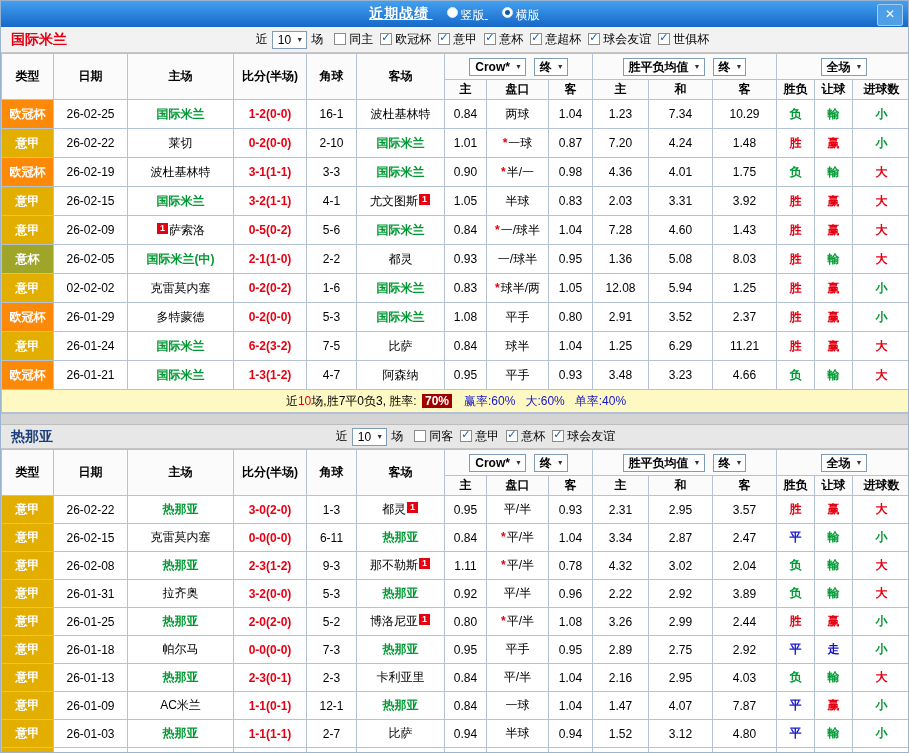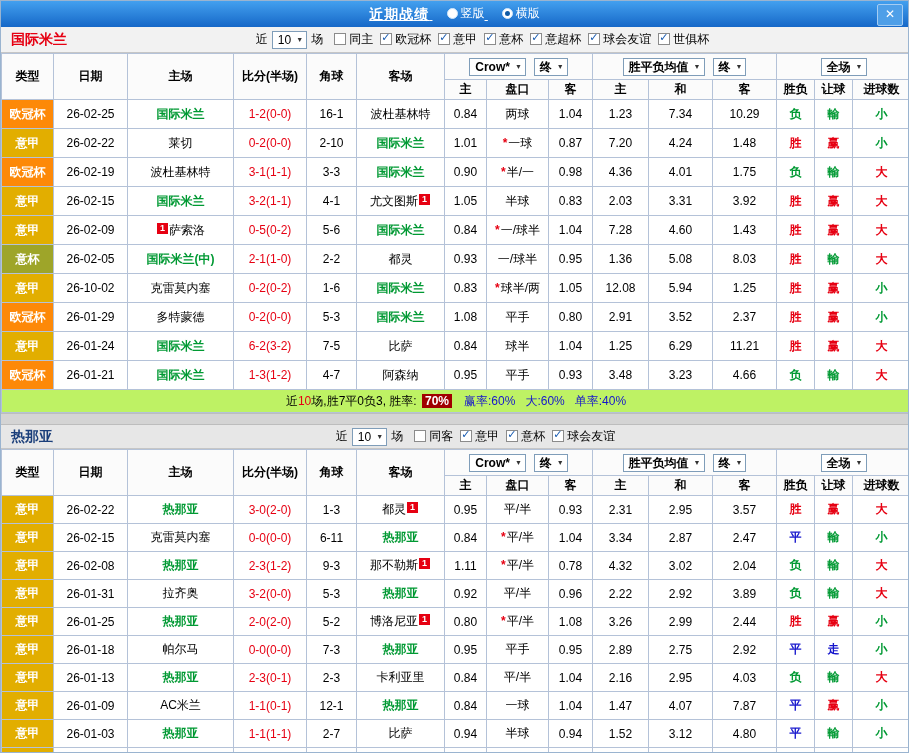--- a/index.html
+++ b/index.html
@@ -4,21 +4,21 @@
 <style>
   html,body{margin:0;padding:0;}
   body{
     width:909px;height:753px;overflow:hidden;background:#fff;
     font-family:"Liberation Sans","DejaVu Sans",sans-serif;font-size:12px;color:#000;
   }
   .app{width:909px;height:753px;overflow:hidden;border:1px solid #9ab4d0;box-sizing:border-box;}
   
   .titlebar{height:26px;background:linear-gradient(#43a0ef,#1668c8);display:flex;align-items:center;justify-content:center;position:relative;color:#fff;text-decoration:underline;}
   .title{font-size:14px;font-weight:bold;letter-spacing:1px;}
-  .radio-wrap{display:inline-flex;align-items:center;margin-left:14px;gap:3px;cursor:pointer;}
+  .radio-wrap{display:inline-flex;margin-left:14px;gap:3px;cursor:pointer;}
   .radio{width:11px;height:11px;border-radius:50%;background:#fff;border:1px solid #cfe6fb;display:inline-block;position:relative;box-sizing:border-box;}
   .radio.sel::after{content:"";position:absolute;left:2px;top:2px;width:5px;height:5px;border-radius:50%;background:#0f5aa5;}
   .radio-label{font-size:12px;color:#fff;}
   .close-btn{position:absolute;right:5px;top:3px;width:24px;height:20px;background:#4e9fe8;border:1px solid #a5cdf3;color:#fff;font-weight:bold;text-align:center;line-height:18px;border-radius:2px;cursor:pointer;}
   
   .filterbar{height:26px;background:#f2f2f2;border-bottom:1px solid #c6c6c6;display:flex;align-items:center;padding:0 10px;box-sizing:border-box;}
   [data-section="1"] .filterbar{height:24px;background:#e7e7e7;}
   .team-label{font-weight:bold;font-size:14px;}
   .filter-center{flex:1;display:flex;align-items:center;justify-content:center;gap:4px;}
   .filter-item{display:inline-flex;align-items:center;gap:3px;margin-left:7px;cursor:pointer;}
@@ -29,26 +29,26 @@
   
   table.grid{border-collapse:collapse;table-layout:fixed;width:909px;}
   .grid th,.grid td{border:1px solid #b4c2d8;text-align:center;overflow:hidden;white-space:nowrap;padding:0;}
   .grid th{font-weight:bold;background:#fbfbfb;}
   .grid thead tr.h1 th{height:25px;}
   .grid thead tr.h2 th{height:19px;}
   .grid td{height:28px;}
   [data-section="1"] .grid td{height:27px;}
   .grouph .selbox{margin:0 4px;}
   td.type{color:#fff;font-weight:bold;}
-  td.score{color:#e60012;font-weight:normal;}
+  td.score{color:#e60012;font-weight:bold;}
   span.focal{color:#009933;font-weight:bold;}
   td.res{font-weight:bold;}
   .star{color:#e60012;font-weight:bold;margin-right:1px;}
   .badge{display:inline-block;min-width:11px;height:11px;background:#e60012;color:#fff;font-size:9px;line-height:11px;font-weight:bold;margin:0 1px;position:relative;top:-3px;}
-  td.summary{height:22px;background:#bef264;}
+  td.summary{height:22px;background:#fef9c3;}
   .seg-plain{color:#000;}
   .seg-red{color:#e60012;}
   .seg-blue{color:#1414cc;margin-left:10px;}
   .seg-badge{background:#a00000;color:#fff;padding:0 3px;font-weight:bold;margin:0 2px;}
   .sep{height:12px;background:#d4d4d4;border-top:1px solid #bdbdbd;border-bottom:1px solid #bdbdbd;box-sizing:border-box;}
 </style>
 </head>
 <body>
 
 <div class="app">
@@ -257,21 +257,21 @@
             <td class="odd">0.95</td>
             <td class="odd">1.36</td>
             <td class="odd">5.08</td>
             <td class="odd">8.03</td>
             <td class="res" style="color: rgb(230, 0, 18);">胜</td>
             <td class="res" style="color: rgb(0, 153, 51);">輸</td>
             <td class="res" style="color: rgb(230, 0, 18);">大</td>
           </tr>
           <tr>
             <td class="type" style="background: rgb(226, 174, 0);">意甲</td>
-            <td class="date">26-10-02</td>
+            <td class="date">02-02-02</td>
             <td class="team"><span class="plainteam">克雷莫内塞</span></td>
             <td class="score">0-2(0-2)</td>
             <td class="corner">1-6</td>
             <td class="team"><span class="focal">国际米兰</span></td>
             <td class="odd">0.83</td>
             <td class="odd"><span class="star">*</span><span>球半/两</span></td>
             <td class="odd">1.05</td>
             <td class="odd">12.08</td>
             <td class="odd">5.94</td>
             <td class="odd">1.25</td>

